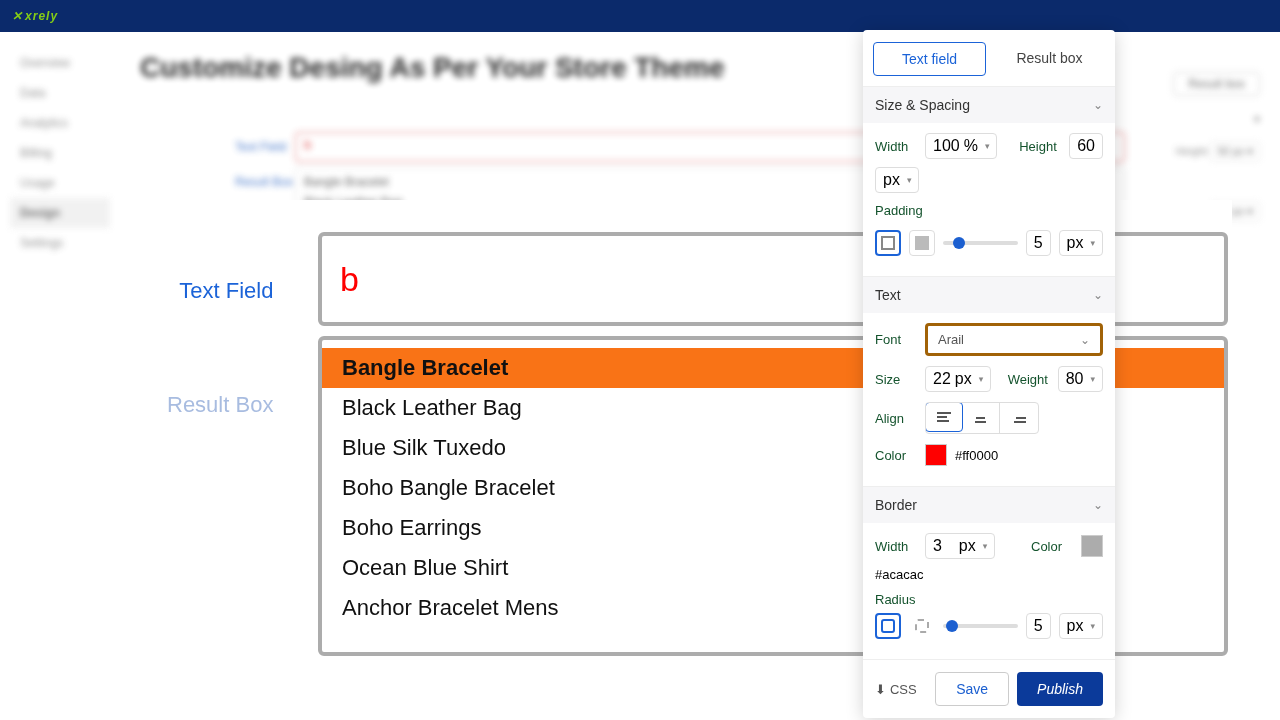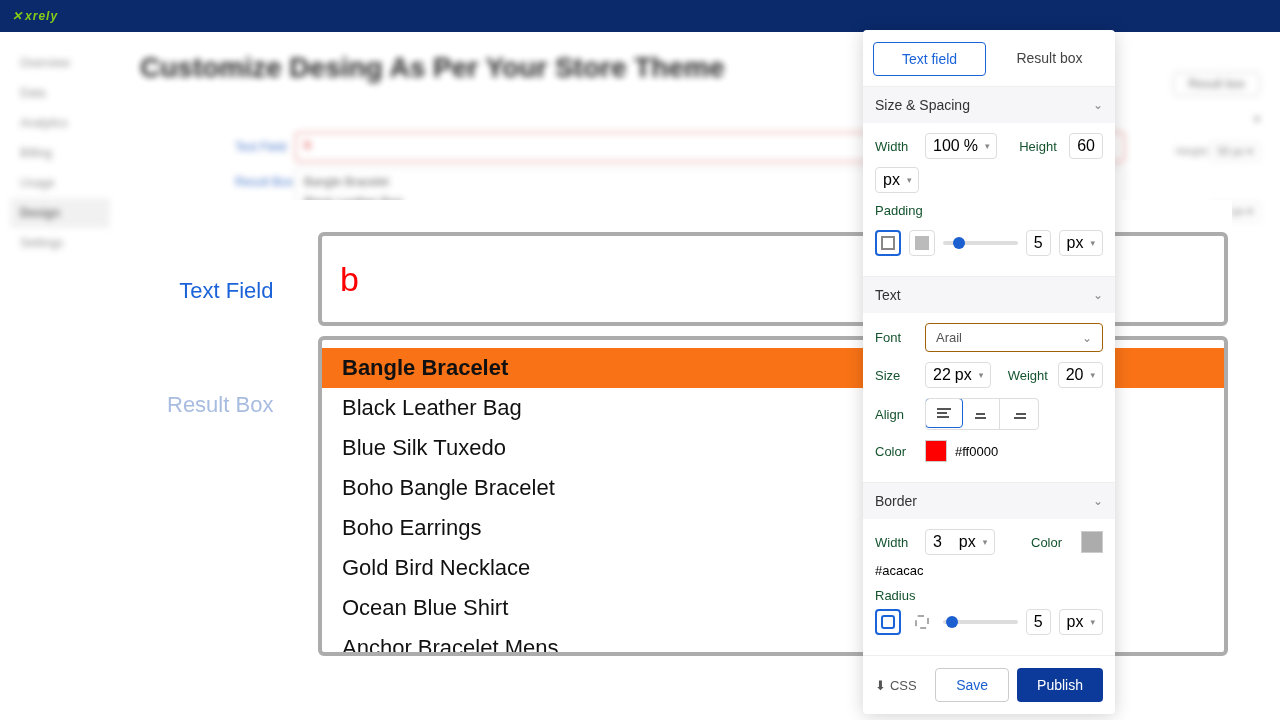--- a/index.html
+++ b/index.html
@@ -47,31 +47,31 @@
 .prow { display:flex; align-items:center; gap:8px; margin-bottom:10px; flex-wrap:wrap; }
 .plabel { color:#14532d; font-size:13px; min-width:42px; }
 .pval { border:1px solid #ddd; border-radius:4px; padding:3px 7px; font-size:16px; display:inline-flex; align-items:center; gap:4px; }
 .caret::after { content:'▾'; font-size:9px; color:#888; margin-left:3px; }
 .icon-sq { width:26px; height:26px; border:1px solid #ddd; border-radius:4px; display:inline-flex; align-items:center; justify-content:center; }
 .icon-sq.sel { border:2px solid #1b63d8; }
 .inner-sq { width:14px; height:14px; border:2px solid #888; }
 .inner-sq.fill { background:#bbb; border:none; }
 .slider-track { flex:1; height:4px; background:#ddd; border-radius:2px; position:relative; }
 .slider-thumb { position:absolute; top:-4px; width:12px; height:12px; background:#1b5fd0; border-radius:50%; }
-.font-sel { border:1px solid #a16207; border-radius:4px; padding:6px 10px; flex:1; display:flex; justify-content:space-between; align-items:center; color:#555; }
+.font-sel { border:3px solid #a16207; border-radius:4px; padding:6px 10px; flex:1; display:flex; justify-content:space-between; align-items:center; color:#555; }
 .align-group { display:inline-flex; border:1px solid #ddd; border-radius:4px; overflow:hidden; }
 .align-btn { width:38px; height:30px; display:flex; align-items:center; justify-content:center; border-right:1px solid #ddd; }
 .align-btn:last-child { border-right:none; }
 .align-btn.sel { border:1px solid #1b63d8; margin:-1px; border-radius:4px; position:relative; z-index:1; }
 .color-sw { width:22px; height:22px; border:1px solid #ccc; }
 .footer { display:flex; justify-content:space-between; align-items:center; padding:12px; border-top:1px solid #eee; }
 .css-link { color:#555; font-size:13px; display:inline-flex; align-items:center; gap:4px; }
 .btn { padding:8px 20px; border-radius:4px; font-size:14px; cursor:pointer; }
 .btn-outline { border:1px solid #ccc; color:#1b5fd0; background:#fff; }
-.btn-primary { background:#0b3a9a; color:#fff; border:none; }
+.btn-primary { background:#0b3a9a; color:#fff; border:none;font-style:italic; }
 .chev { font-size:12px; color:#888; }
 .lines { display:flex; flex-direction:column; gap:2px; width:14px; }
 .lines span { height:2px; background:#555; display:block; }
 .lines.left span:nth-child(2){width:70%} .lines.left span:nth-child(3){width:85%}
 .lines.center span{margin:0 auto} .lines.center span:nth-child(2){width:70%} .lines.center span:nth-child(3){width:85%}
 .lines.right span{margin-left:auto} .lines.right span:nth-child(2){width:70%} .lines.right span:nth-child(3){width:85%}
 .round-sq { width:14px; height:14px; border:2px solid #1b63d8; border-radius:3px; }
 .dash-sq { width:14px; height:14px; border:2px dashed #aaa; border-radius:3px; }
 </style>
 </head>
@@ -121,21 +121,20 @@
   </div>
   <div class="field-box">
     <span class="letter">b</span>
   </div>
   <div class="results-box">
     <div class="item hl">Bangle Bracelet</div>
     <div class="item">Black Leather Bag</div>
     <div class="item">Blue Silk Tuxedo</div>
     <div class="item">Boho Bangle Bracelet</div>
     <div class="item">Boho Earrings</div>
-    <div class="item">Gold Bird Necklace</div>
     <div class="item">Ocean Blue Shirt</div>
     <div class="item">Anchor Bracelet Mens</div>
   </div>
 </div>
 
 <div class="panel">
   <div class="panel-tabs">
     <div class="ptab active">Text field</div>
     <div class="ptab inactive">Result box</div>
   </div>
@@ -185,21 +184,21 @@
         </div>
     </div>
     <div class="prow">
       <span class="plabel">Size</span>
       <span class="pval caret">
           <span>22</span> 
           <span>px</span>
         </span>
       <span style="flex:1"></span>
       <span class="plabel">Weight</span>
-      <span class="pval caret">20</span>
+      <span class="pval caret">80</span>
     </div>
     <div class="prow">
       <span class="plabel">Align</span>
       <div class="align-group">
         <div class="align-btn sel">
             <div class="lines left">
               <span></span>
               <span></span>
               <span></span>
             </div>

